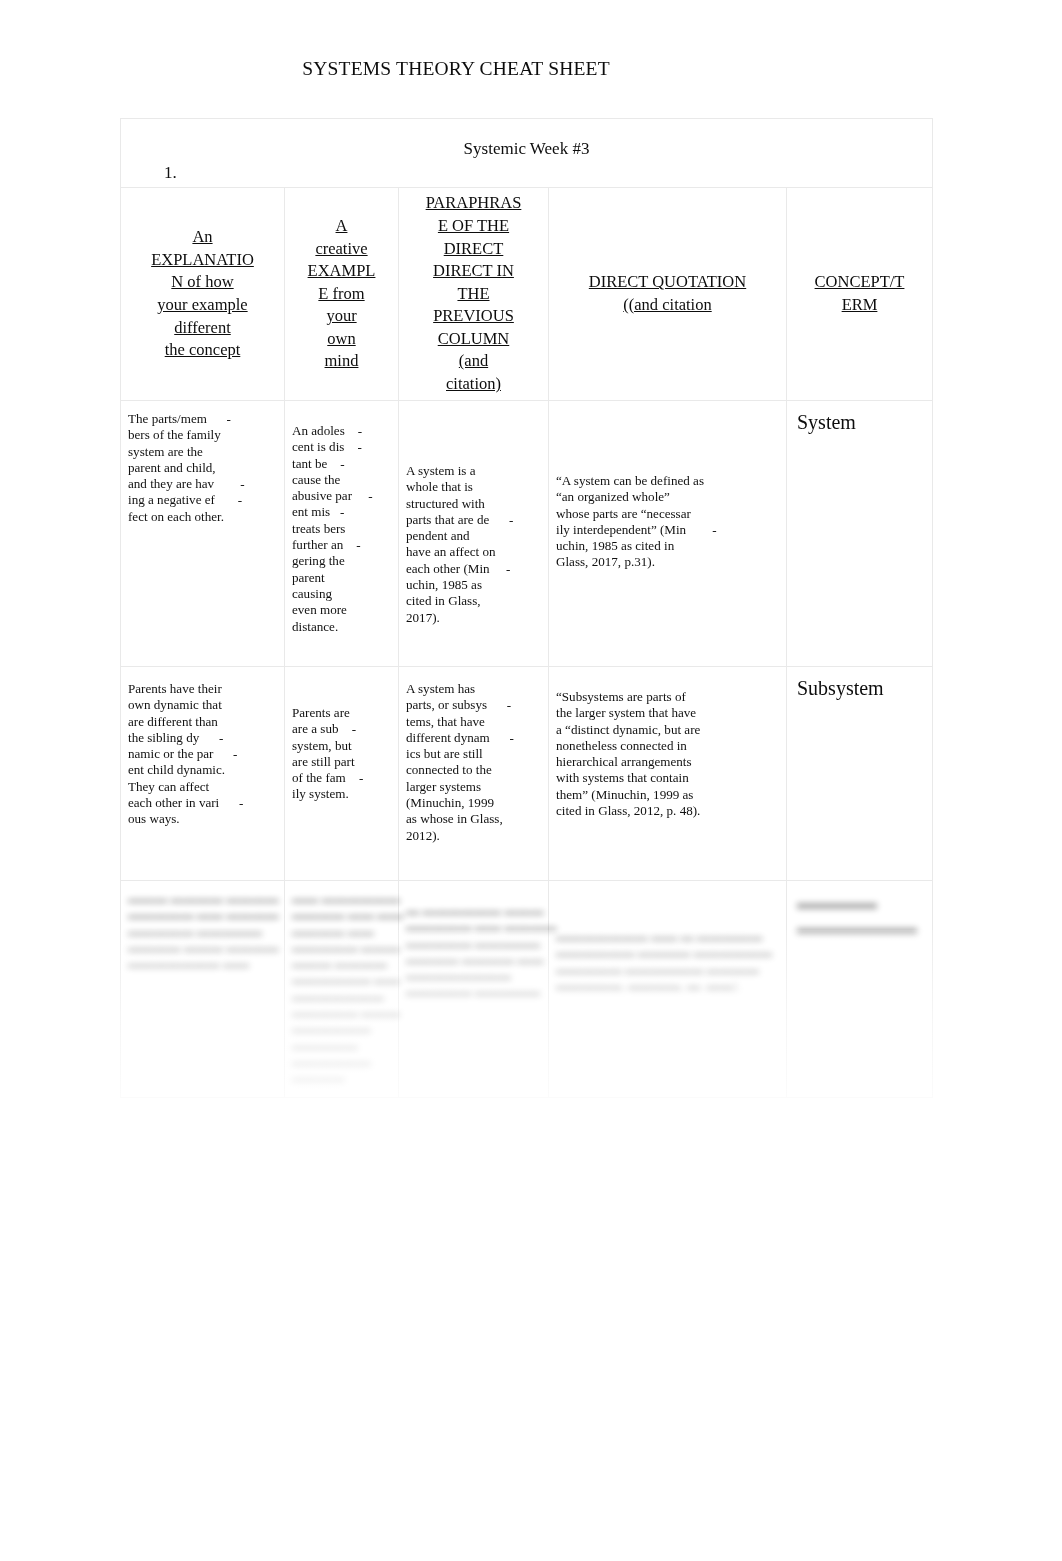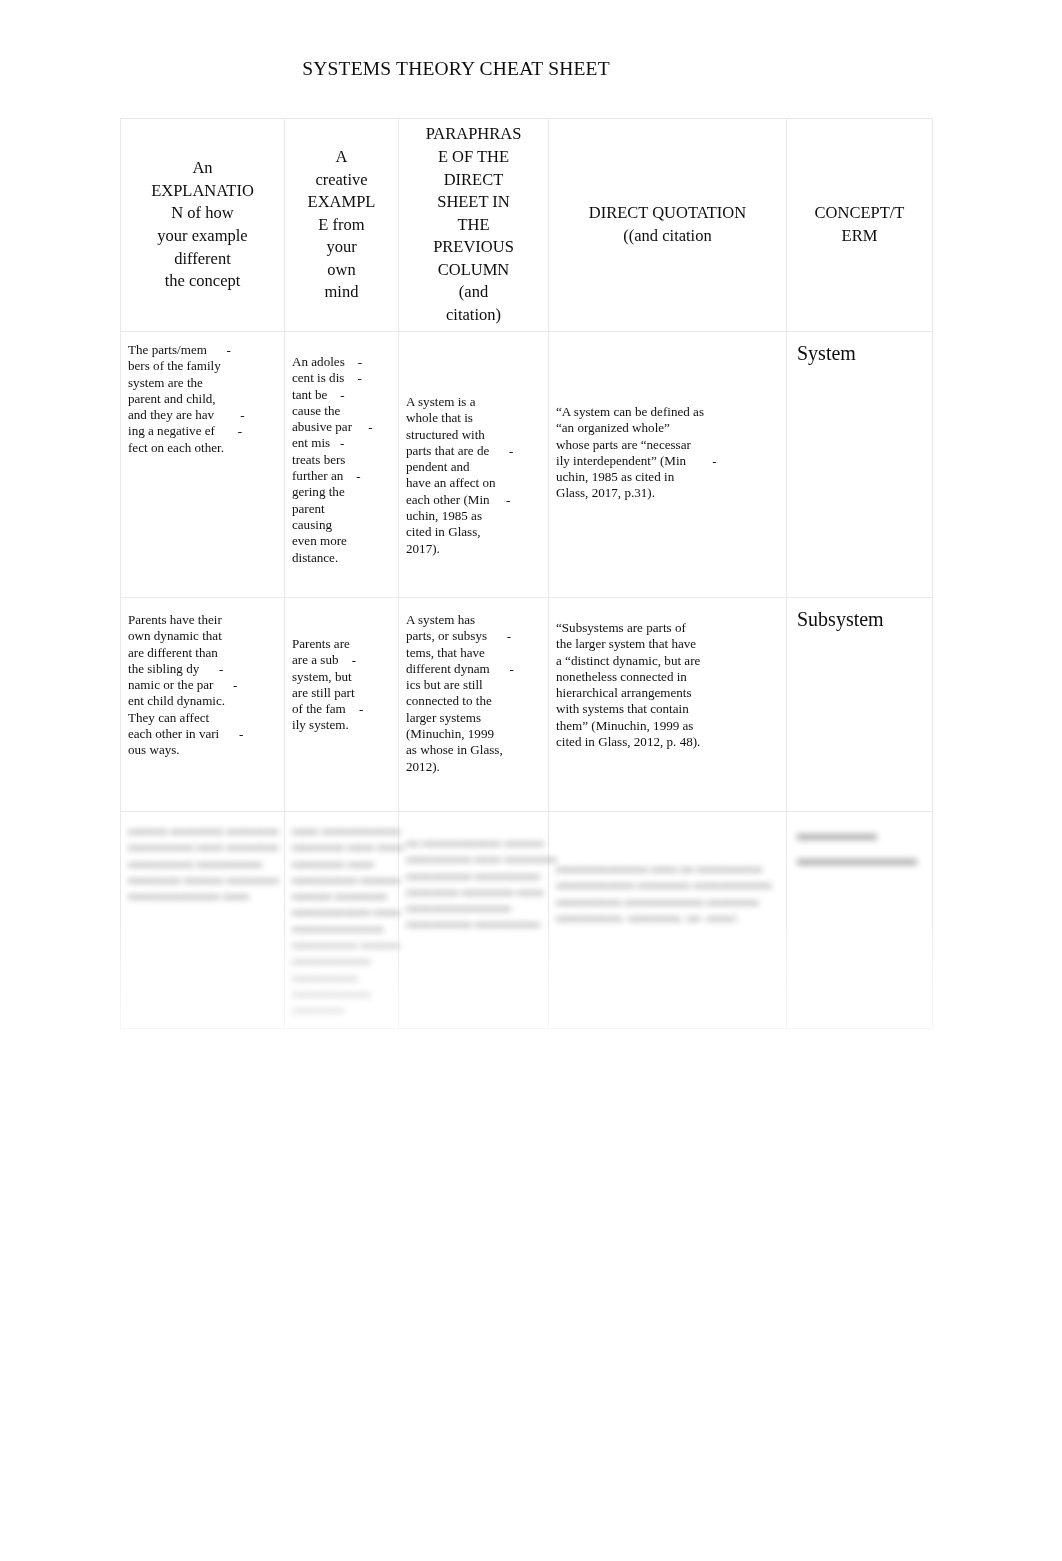--- a/index.html
+++ b/index.html
@@ -80,21 +80,21 @@
     color: #0d0d0d;
   }
   .hdr-cell .hdr-inner {
     display: flex;
     flex-direction: column;
     justify-content: center;
     height: 212px;
     padding: 0 6px;
     box-sizing: border-box;
   }
-  .hdr-cell .hdr-line { display: block; }
+  .hdr-cell .hdr-line { display: block; text-decoration: underline; }
 
   
   .body-cell {
     font-size: 13.1px;
     line-height: 1.245;
     color: #111111;
     padding: 0;
   }
   .cell-pad {
     padding: 8px 6px 8px 7px;
@@ -156,20 +156,26 @@
   <table class="sheet-table">
     <colgroup>
       <col style="width:164px">
       <col style="width:114px">
       <col style="width:150px">
       <col style="width:238px">
       <col style="width:146px">
     </colgroup>
     <tbody>
 
+      <tr>
+        <td class="title-cell" colspan="5">
+          <div class="wk-title">Systemic Week #3</div>
+          <div class="list-num">1.</div>
+        </td>
+      </tr>
 
       <tr>
         <td class="hdr-cell">
           <div class="hdr-inner">
             <span class="hdr-line">An</span>
             <span class="hdr-line">EXPLANATIO</span>
             <span class="hdr-line">N of how</span>
             <span class="hdr-line">your example</span>
             <span class="hdr-line">different</span>
             <span class="hdr-line">the concept</span>
@@ -184,21 +190,21 @@
             <span class="hdr-line">your</span>
             <span class="hdr-line">own</span>
             <span class="hdr-line">mind</span>
           </div>
         </td>
         <td class="hdr-cell">
           <div class="hdr-inner">
             <span class="hdr-line">PARAPHRAS</span>
             <span class="hdr-line">E OF THE</span>
             <span class="hdr-line">DIRECT</span>
-            <span class="hdr-line">SHEET IN</span>
+            <span class="hdr-line">DIRECT IN</span>
             <span class="hdr-line">THE</span>
             <span class="hdr-line">PREVIOUS</span>
             <span class="hdr-line">COLUMN</span>
             <span class="hdr-line">(and</span>
             <span class="hdr-line">citation)</span>
           </div>
         </td>
         <td class="hdr-cell">
           <div class="hdr-inner">
             <span class="hdr-line">DIRECT QUOTATION</span>

